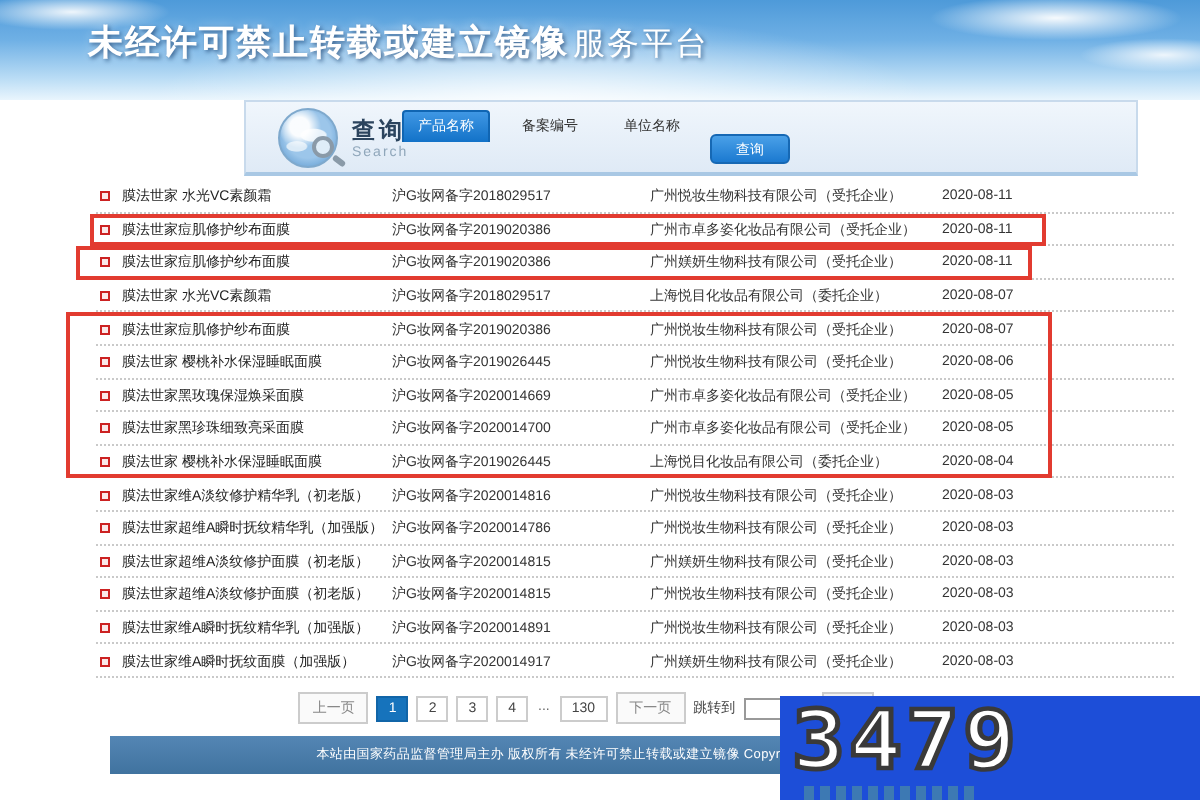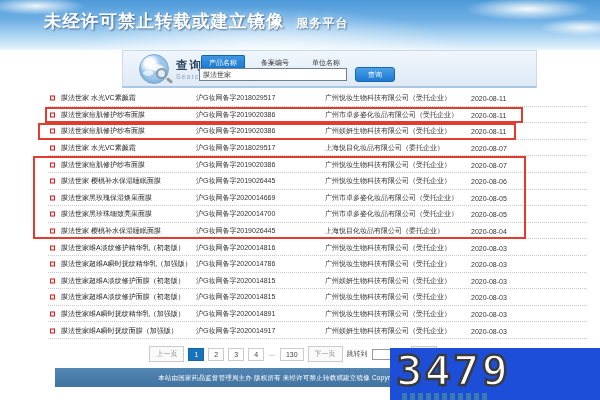--- a/index.html
+++ b/index.html
@@ -16,25 +16,25 @@
       radial-gradient(ellipse 60px 12px at 97% 55%, rgba(255,255,255,.85), rgba(255,255,255,0) 70%),
       radial-gradient(ellipse 70px 13px at 6% 12%, rgba(255,255,255,.9), rgba(255,255,255,0) 70%),
       radial-gradient(ellipse 260px 60px at 45% 105%, rgba(255,255,255,.75), rgba(255,255,255,0) 75%),
       linear-gradient(180deg,#4e9ad9 0%, #6fb0e5 40%, #b9dcf5 78%, #e9f5fd 100%);
   }
   .banner-title {
     position:absolute; left:44px; top:9px; color:#fff; white-space:nowrap;
     text-shadow:1px 1px 2px rgba(10,50,100,.65), 0 0 6px rgba(255,255,255,.4);
   }
   .banner-title .main { font-size:17.5px; font-weight:bold; letter-spacing:1px; }
-  .banner-title .sub  { font-size:12px;  font-weight:bold; margin-left:12px; letter-spacing:1px; }
+  .banner-title .sub  { font-size:16px;  font-weight:normal; margin-left:2px; letter-spacing:1px; }
 
   
   .search-panel {
-    position:absolute; left:122px; top:50px; width:415px; height:38px;
+    position:absolute; left:122px; top:50px; width:447px; height:38px;
     background:linear-gradient(180deg,#f0f6fc,#dfeaf6);
     border:1px solid #c8daec; border-bottom:2px solid #a9c8e4;
   }
   .globe {
     position:absolute; left:16px; top:3px; width:30px; height:30px; border-radius:50%;
     background:
       radial-gradient(circle at 35% 30%, rgba(255,255,255,.95) 0 18%, rgba(255,255,255,0) 40%),
       radial-gradient(ellipse 10px 5px at 60% 45%, #e8f2fa 0 60%, rgba(0,0,0,0) 70%),
       radial-gradient(ellipse 8px 4px at 30% 65%, #dcebf7 0 60%, rgba(0,0,0,0) 70%),
       radial-gradient(circle at 50% 45%, #9cc6ea 0 55%, #4d8ec9 100%);
@@ -141,21 +141,20 @@
   <div class="magnifier"></div>
   <div class="logo-text">
     <div class="cn">查询</div>
     <div class="en">Search</div>
   </div>
   <div class="tabs" id="tabs">
       <div class="tab active">产品名称</div>
       <div class="tab">备案编号</div>
       <div class="tab">单位名称</div>
     </div>
-  <input class="search-input" value="膜法世家" style="">
   <button class="search-btn">查询</button>
 </div>
 
 <div class="list" id="list">
     <div class="row">
       <span class="row-icon"></span>
       <span class="c-name">膜法世家 水光VC素颜霜</span>
       <span class="c-reg">沪G妆网备字2018029517</span>
       <span class="c-company">广州悦妆生物科技有限公司（受托企业）</span>
       <span class="c-date">2020-08-11</span>

